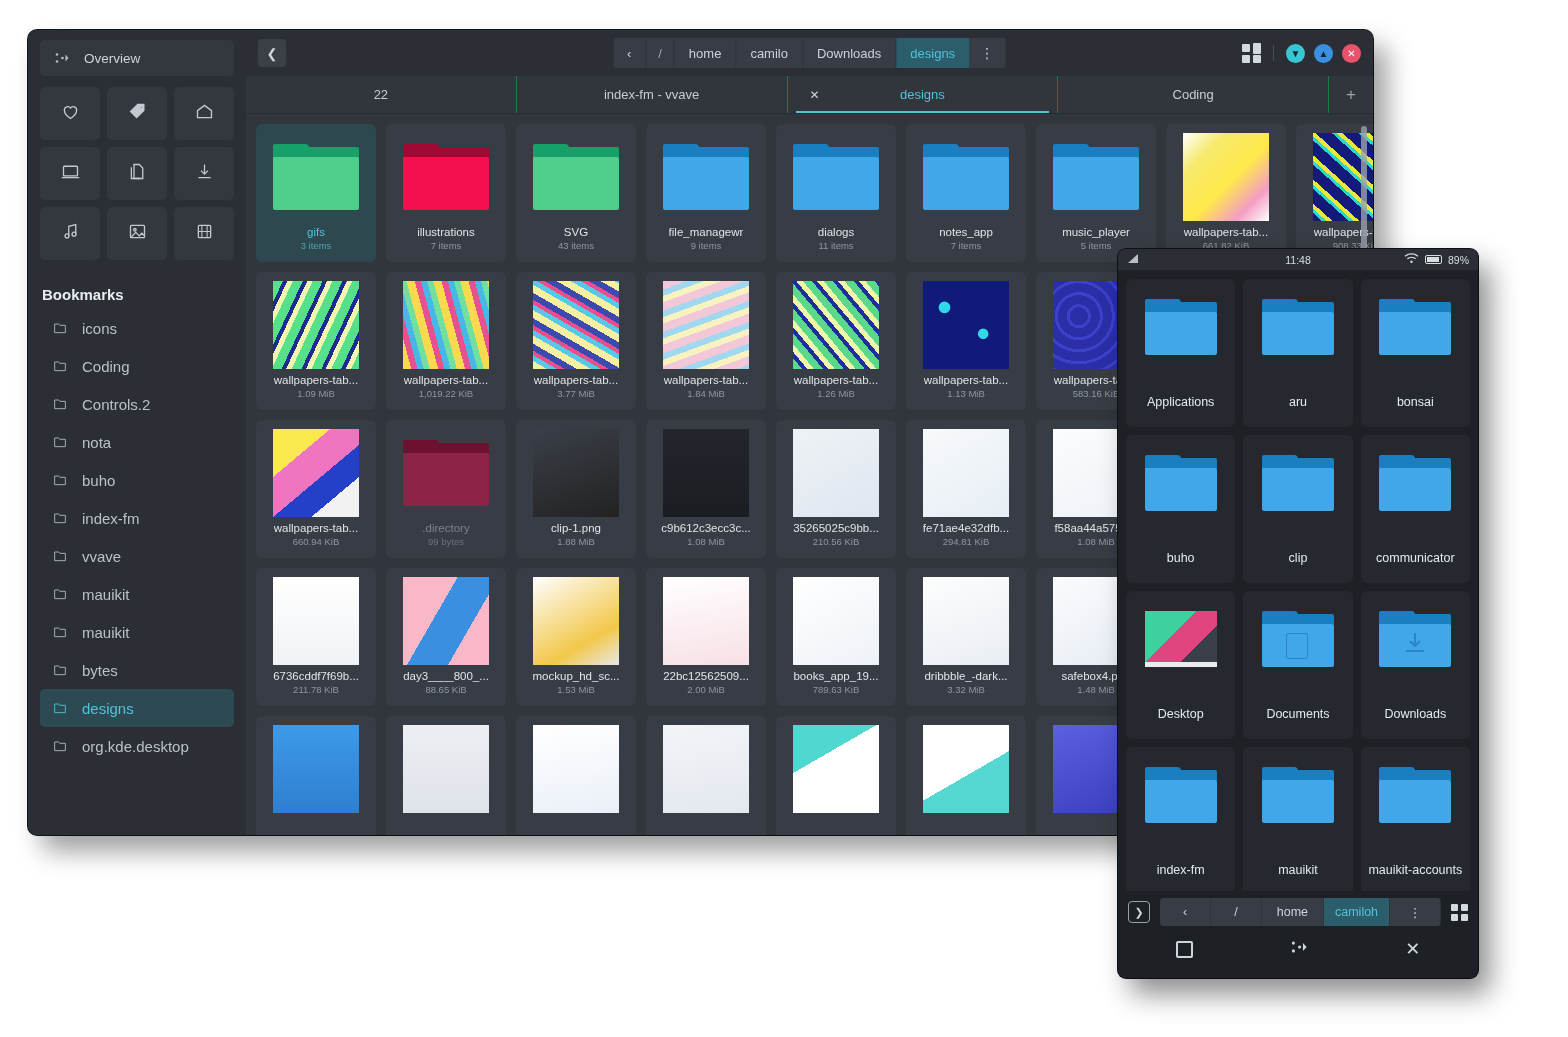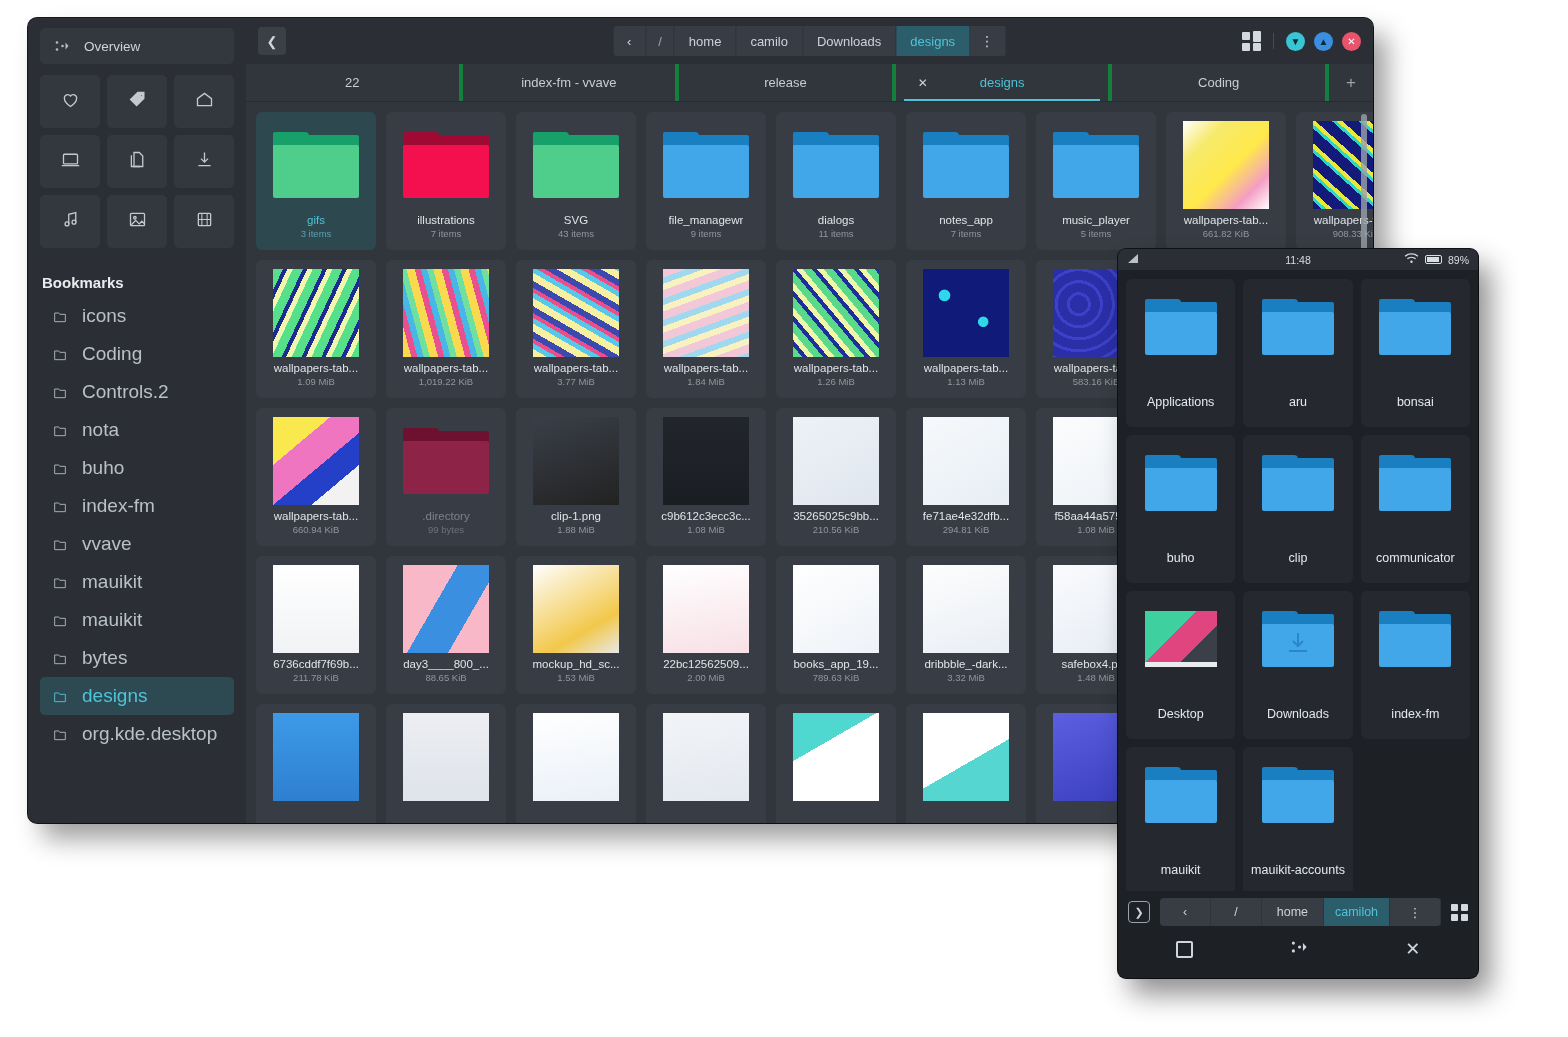--- a/index.html
+++ b/index.html
@@ -2,40 +2,40 @@
 <html><head>
 <meta charset="utf-8">
 <style>
   * { box-sizing: border-box; margin:0; padding:0; }
   html,body{ width:1568px; height:1037px; overflow:hidden; background:#ffffff;
     font-family:"Liberation Sans", sans-serif; }
   #stage{ position:relative; width:1568px; height:1037px; background:#fff; }
 
   
   #desktop-window{
-    position:absolute; left:28px; top:18px; width:1345px; height:805px;
+    position:absolute; left:28px; top:30px; width:1345px; height:805px;
     background:#2b2f35; border-radius:9px; overflow:hidden;
     box-shadow: 14px 16px 26px rgba(0,0,0,.38), 0 0 0 1px #15181c;
     display:flex;
   }
   
   #sidebar{ width:218px; background:#2b2f35; flex:none; padding:10px 12px 0 12px;
     display:flex; flex-direction:column; }
   .overview-btn{ height:36px; background:#33383f; border-radius:5px; display:flex;
     align-items:center; gap:14px; padding:0 14px; color:#cdd3da; font-size:13.5px; }
   .ov-ico{ width:16px; height:16px; flex:none; opacity:.85; }
   .places-grid{ margin-top:11px; display:grid; grid-template-columns:repeat(3,1fr);
     grid-auto-rows:53px; gap:7px; }
   .place{ background:#33383f; border-radius:5px; display:flex; align-items:center;
     justify-content:center; }
   .place svg{ width:21px; height:21px; stroke:#c3c9d1; fill:none; stroke-width:1.5; }
   .bm-title{ margin:26px 0 6px 2px; color:#e8ecef; font-size:15px; font-weight:bold; }
   .bm-list{ overflow:hidden; flex:1; }
   .bm-item{ height:38px; display:flex; align-items:center; gap:14px; padding:0 12px;
-    border-radius:5px; color:#b9c0c8; font-size:19px; }
+    border-radius:5px; color:#b9c0c8; font-size:15px; }
   .bm-item.active{ background:#2d4a52; color:#4fc3d9; }
   .bm-item .fico{ width:16px; height:16px; flex:none; }
   .fico svg{ width:16px; height:16px; stroke:#aeb6bf; fill:none; stroke-width:1.4; }
   .bm-item.active .fico svg{ stroke:#4fc3d9; }
 
   
   #main{ flex:1; display:flex; flex-direction:column; background:#31353c; min-width:0; }
   #toolbar{ height:46px; background:#2b2f35; display:flex; align-items:center;
     padding:0 12px; gap:10px; flex:none; position:relative; }
   .tb-square{ width:28px; height:28px; background:#3b4047; border-radius:4px;
@@ -52,21 +52,21 @@
     gap:3px; }
   .grid-ico i{ background:#d4d9df; display:block; border-radius:1px; }
   .grid-ico i:nth-child(2){ height:11px; margin-top:-1px;}
   .vdiv{ width:1px; height:16px; background:#474c54; margin:0 3px;}
   .wbtn{ width:19px; height:19px; border-radius:50%; display:flex; align-items:center;
     justify-content:center; font-size:10px; color:#0d2b33; }
 
   #tabbar{ height:38px; background:#31353c; display:flex; flex:none;
     border-bottom:1px solid #282c32; }
   .tab{ flex:1; display:flex; align-items:center; justify-content:center;
-    color:#c7cdd4; font-size:13px; border-right:4px solid #15803d; position:relative; gap:16px;}
+    color:#c7cdd4; font-size:13px; border-right:1px solid #15803d; position:relative; gap:16px;}
   .tab.active{ color:#4fc3d9; }
   .tab.active:after{ content:""; position:absolute; left:8px; right:8px; bottom:0;
     height:2px; background:#4fc3d9; }
   .tab .x{ font-size:12px; color:#cfd4da; position:absolute; left:22px; }
   .tab-add{ width:44px; display:flex; align-items:center; justify-content:center;
     color:#9aa2ab; font-size:17px; flex:none; }
 
   #filearea{ flex:1; position:relative; overflow:hidden; padding:10px 0 0 10px; }
   #grid{ display:grid; grid-template-columns:repeat(9,120px); gap:10px 10px; }
   .cell{ width:120px; height:138px; border-radius:6px; background:#383d45;
@@ -314,23 +314,20 @@
         </div>
       </div>
 
       <div id="tabbar">
           <div class="tab">
             <span>22</span>
           </div>
           <div class="tab">
             <span>index-fm  -  vvave</span>
           </div>
-          <div class="tab">
-            <span>release</span>
-          </div>
           <div class="tab active">
             <span class="x">✕</span>
             <span>designs</span>
           </div>
           <div class="tab">
             <span>Coding</span>
           </div>
           <div class="tab-add">+</div>
         </div>
 
@@ -739,20 +736,29 @@
           <div class="folder" style="width: 72px; height: 56px;">
             <div class="back" style="background:#1a7fc1"></div>
             <div class="tab-t" style="background:#1a7fc1"></div>
             <div class="body" style="background:#42a7e8"></div>
           </div>
           <div class="mname">communicator</div>
         </div>
         <div class="mcell">
           <div style="width: 72px; height: 56px; background: linear-gradient(135deg, rgb(63, 208, 160) 0px, rgb(63, 208, 160) 42%, rgb(224, 69, 127) 42%, rgb(224, 69, 127) 70%, rgb(58, 63, 72) 70%); border-bottom: 5px solid rgb(232, 236, 239);"></div>
           <div class="mname">Desktop</div>
+        </div>
+        <div class="mcell">
+          <div class="folder" style="width: 72px; height: 56px;">
+            <div class="back" style="background:#1a7fc1"></div>
+            <div class="tab-t" style="background:#1a7fc1"></div>
+            <div class="body" style="background:#42a7e8"></div>
+            <div style="position: absolute; left: 24px; top: 22px; width: 22px; height: 26px; border: 1.6px solid rgb(42, 134, 200); border-radius: 2px;"></div>
+          </div>
+          <div class="mname">Documents</div>
         </div>
         <div class="mcell">
           <div class="folder" style="width: 72px; height: 56px;">
             <div class="back" style="background:#1a7fc1"></div>
             <div class="tab-t" style="background:#1a7fc1"></div>
             <div class="body" style="background:#42a7e8"></div>
             <div style="position: absolute; left: 21px; top: 18px;"><svg width="30" height="28" viewBox="0 0 30 28">
                 <path d="M15 4v11M10 12l5 5 5-5M6 22h18" stroke="#2a86c8" stroke-width="2" fill="none"></path>
               </svg></div>
           </div>

